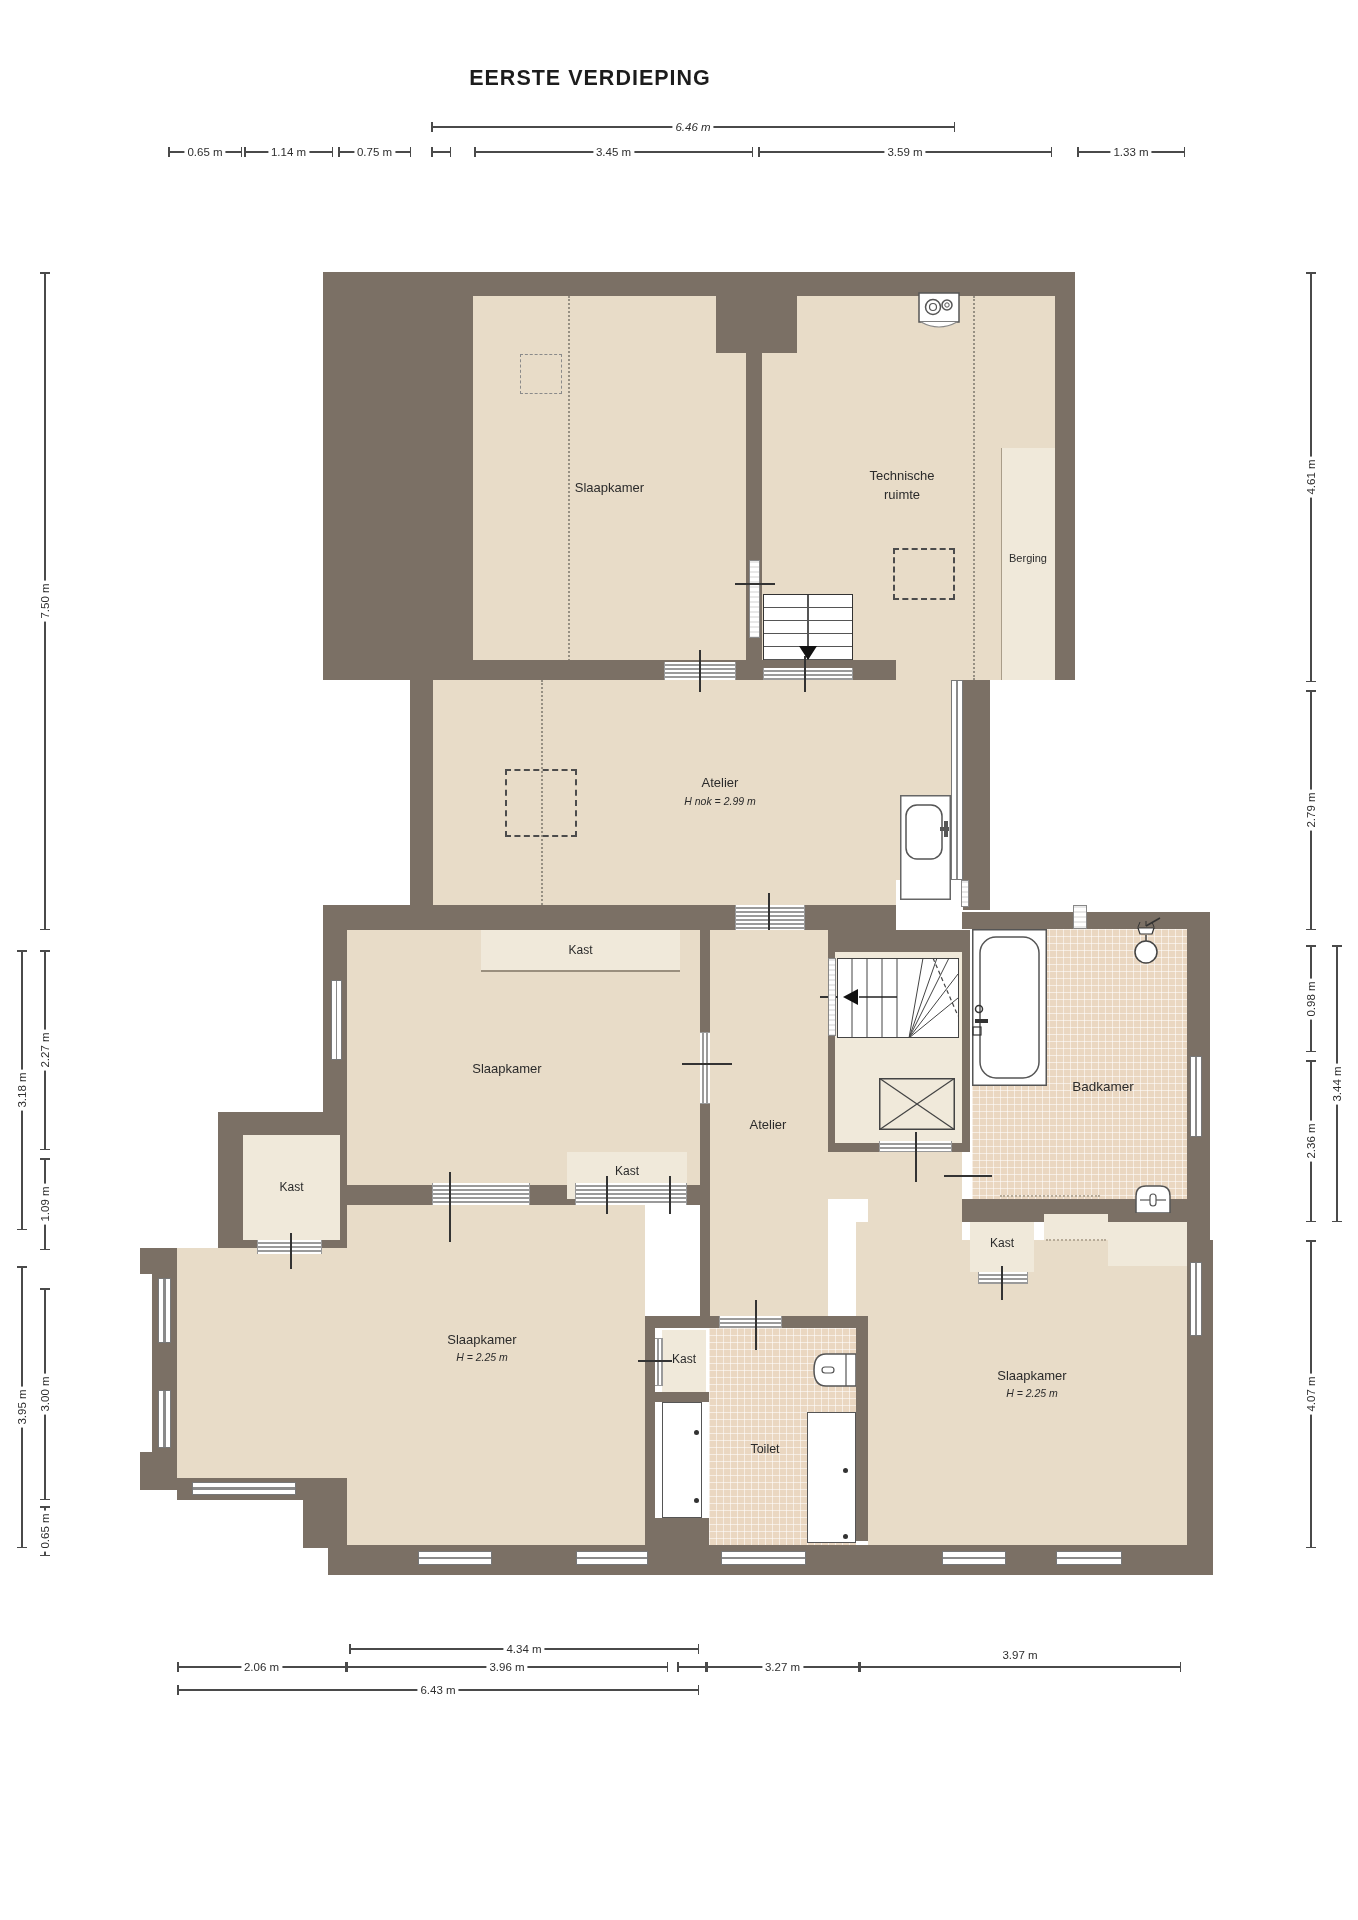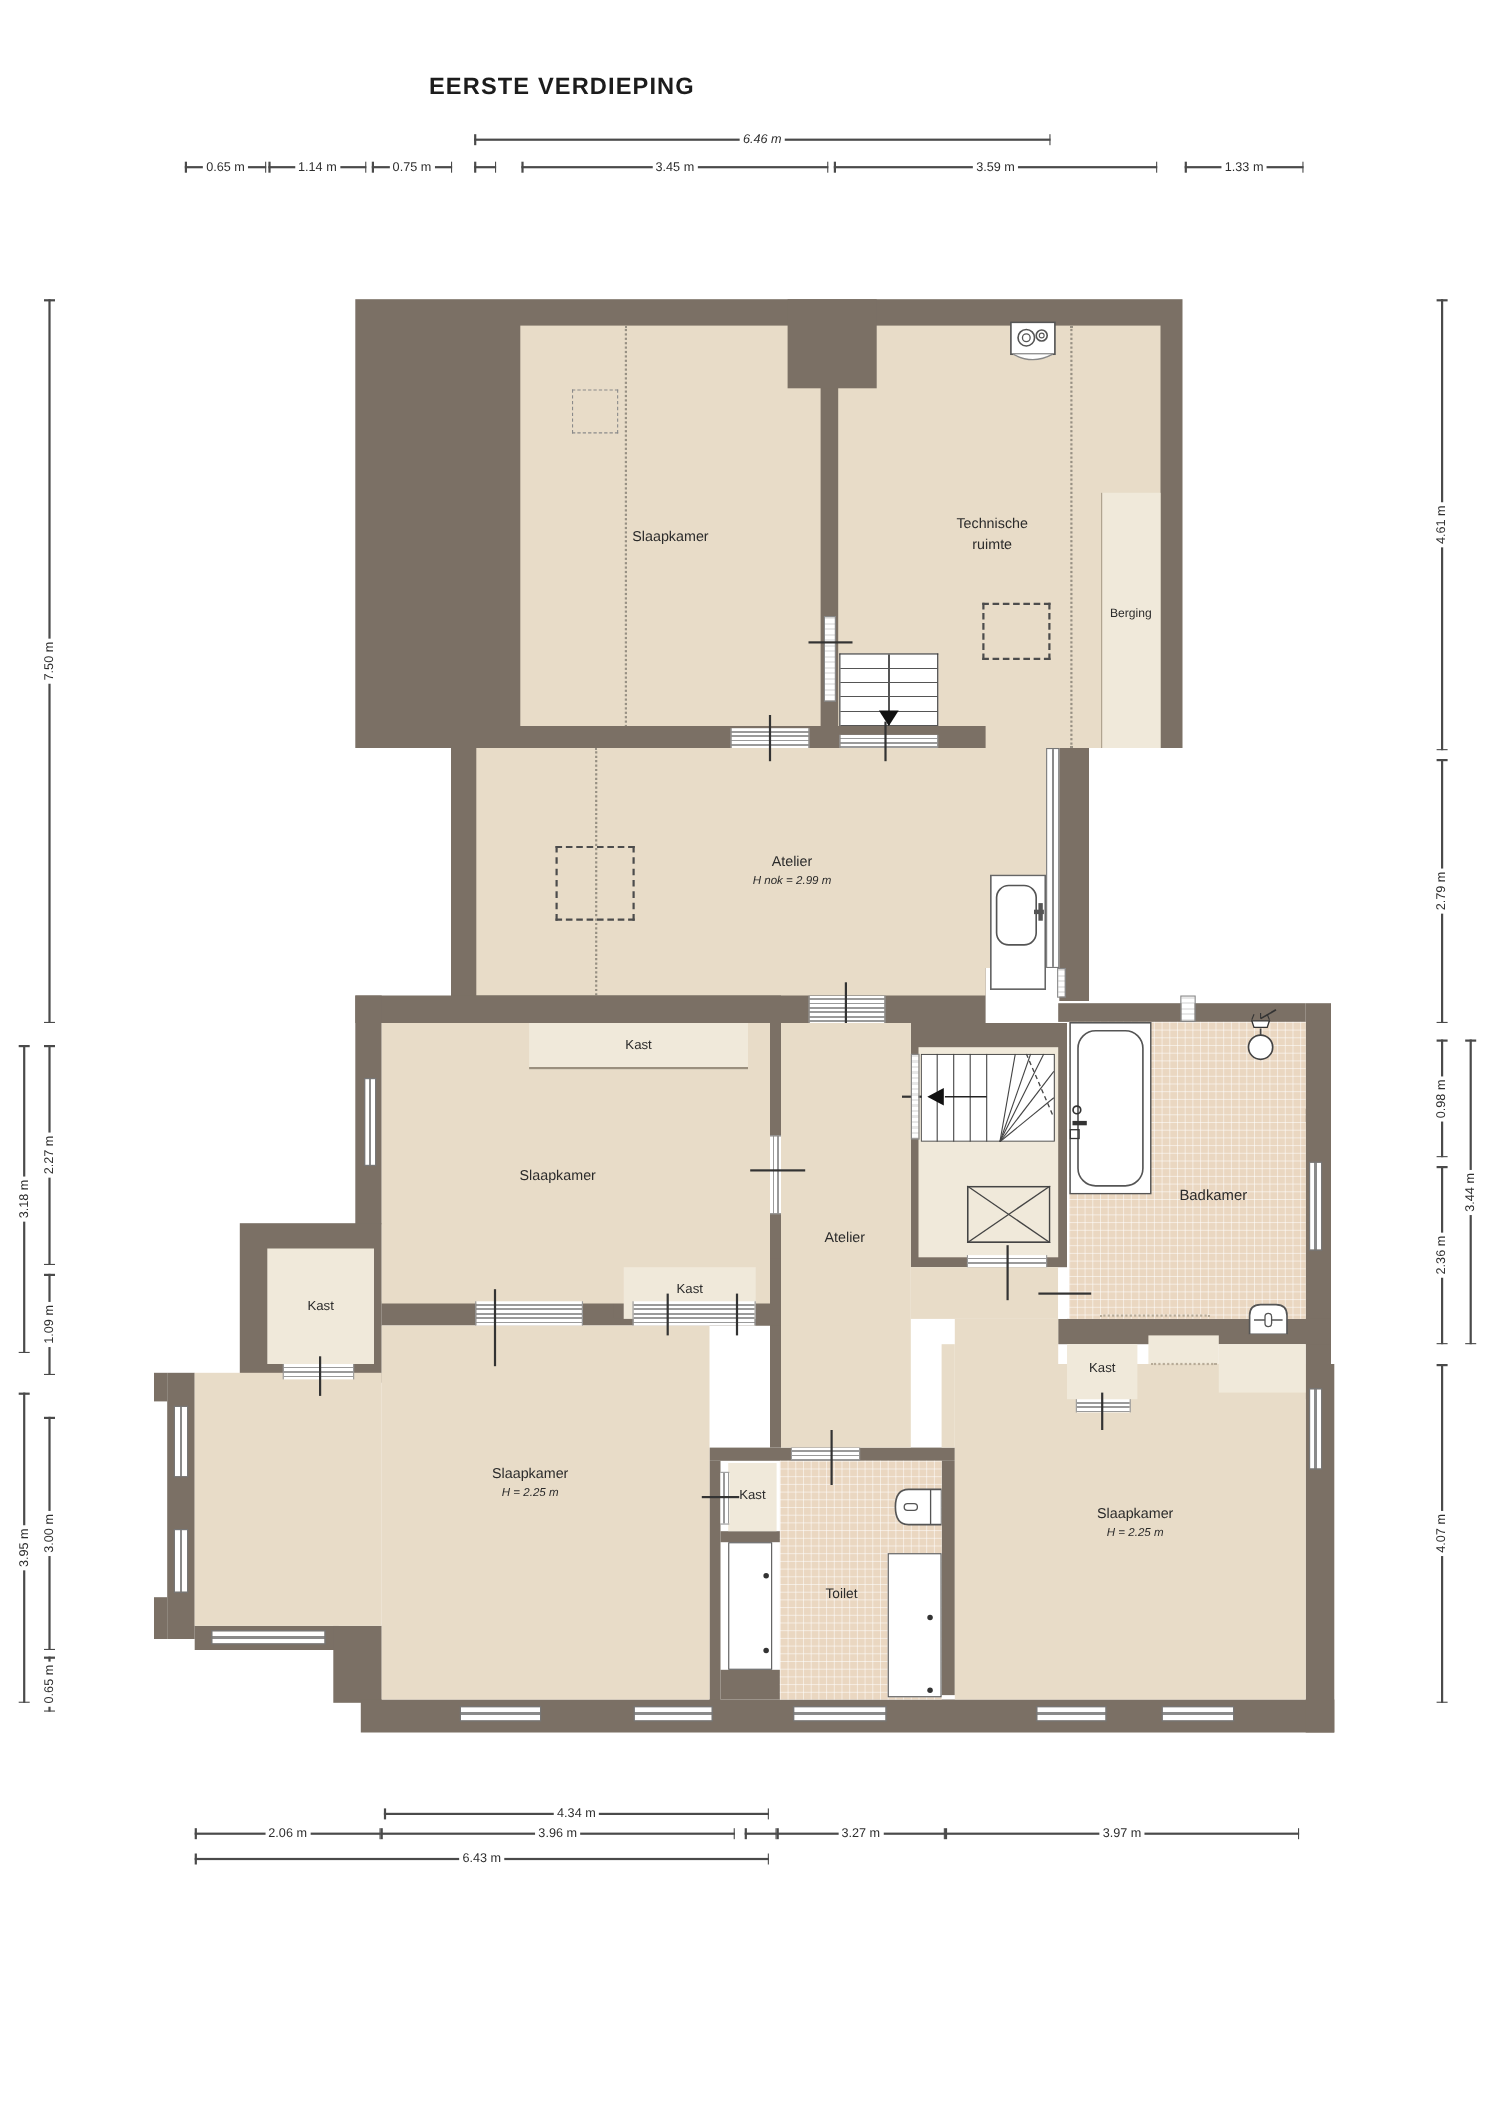--- a/index.html
+++ b/index.html
@@ -26,21 +26,21 @@
   .roomlabel{position:absolute;color:#2b2b2b;font-size:13px;text-align:center;line-height:1.45;}
   .kastlabel{position:absolute;color:#2b2b2b;font-size:12px;text-align:center;}
   .hnote{position:absolute;color:#2b2b2b;font-size:10.5px;font-style:italic;text-align:center;}
   .stairsU{position:absolute;background:
       linear-gradient(90deg,transparent 0 calc(50% - 1px),#555 calc(50% - 1px) calc(50% + 1px),transparent 0),
       repeating-linear-gradient(to bottom,transparent 0 12px,#555 12px 13px),#fff;
       border:1.5px solid #333;border-bottom:4px solid #111;}
   .tri-down{position:absolute;width:0;height:0;border-left:9px solid transparent;border-right:9px solid transparent;border-top:14px solid #111;}
   .tri-left{position:absolute;width:0;height:0;border-top:8px solid transparent;border-bottom:8px solid transparent;border-right:15px solid #111;}
   .panel{position:absolute;background:#fff;border:1.5px solid #555;}
-  #title{position:absolute;left:390px;top:66px;width:400px;font-size:21.5px;font-weight:600;letter-spacing:1px;color:#1c1c1c;}
+  #title{position:absolute;left:390px;top:66px;width:400px;text-align:center;font-size:21.5px;font-weight:600;letter-spacing:1px;color:#1c1c1c;}
   .footline{position:absolute;left:0;width:100%;text-align:center;font-size:12.5px;color:#1e1e1e;}
   .dim{position:absolute;}
   .dim .line{position:absolute;background:#4a4a4a;}
   .dim .lbl{position:absolute;background:#fff;color:#2e2e2e;font-size:11.5px;white-space:nowrap;padding:0 3px;}
 </style>
 </head>
 <body>
 
 <div id="canvas">
   <div id="title">EERSTE VERDIEPING</div>
@@ -410,21 +410,21 @@
       <div class="dim" style="left: 706px; top: 1653px; width: 153px; height: 28px;">
         <div class="line" style="left: 0px; top: 13px; width: 100%; height: 1.5px;"></div>
         <div class="line" style="left: 0px; top: 9px; width: 1.5px; height: 10px;"></div>
         <div class="line" style="right: 0px; top: 9px; width: 1.5px; height: 10px;"></div>
         <div class="lbl" style="left: 50%; top: 14px; transform: translate(-50%, -50%);">3.27 m</div>
       </div>
       <div class="dim" style="left: 859px; top: 1653px; width: 322px; height: 28px;">
         <div class="line" style="left: 0px; top: 13px; width: 100%; height: 1.5px;"></div>
         <div class="line" style="left: 0px; top: 9px; width: 1.5px; height: 10px;"></div>
         <div class="line" style="right: 0px; top: 9px; width: 1.5px; height: 10px;"></div>
-        <div class="lbl" style="left: 50%; top: 14px; transform: translate(-50%, -50%);">3.97 m</div>
+        <div class="lbl" style="left: 50%; top: 2px; transform: translate(-50%, -50%);">3.97 m</div>
       </div>
       <div class="dim" style="left: 177px; top: 1676px; width: 522px; height: 28px;">
         <div class="line" style="left: 0px; top: 13px; width: 100%; height: 1.5px;"></div>
         <div class="line" style="left: 0px; top: 9px; width: 1.5px; height: 10px;"></div>
         <div class="line" style="right: 0px; top: 9px; width: 1.5px; height: 10px;"></div>
         <div class="lbl" style="left: 50%; top: 14px; transform: translate(-50%, -50%);">6.43 m</div>
       </div>
     </div>
 
 </div>

